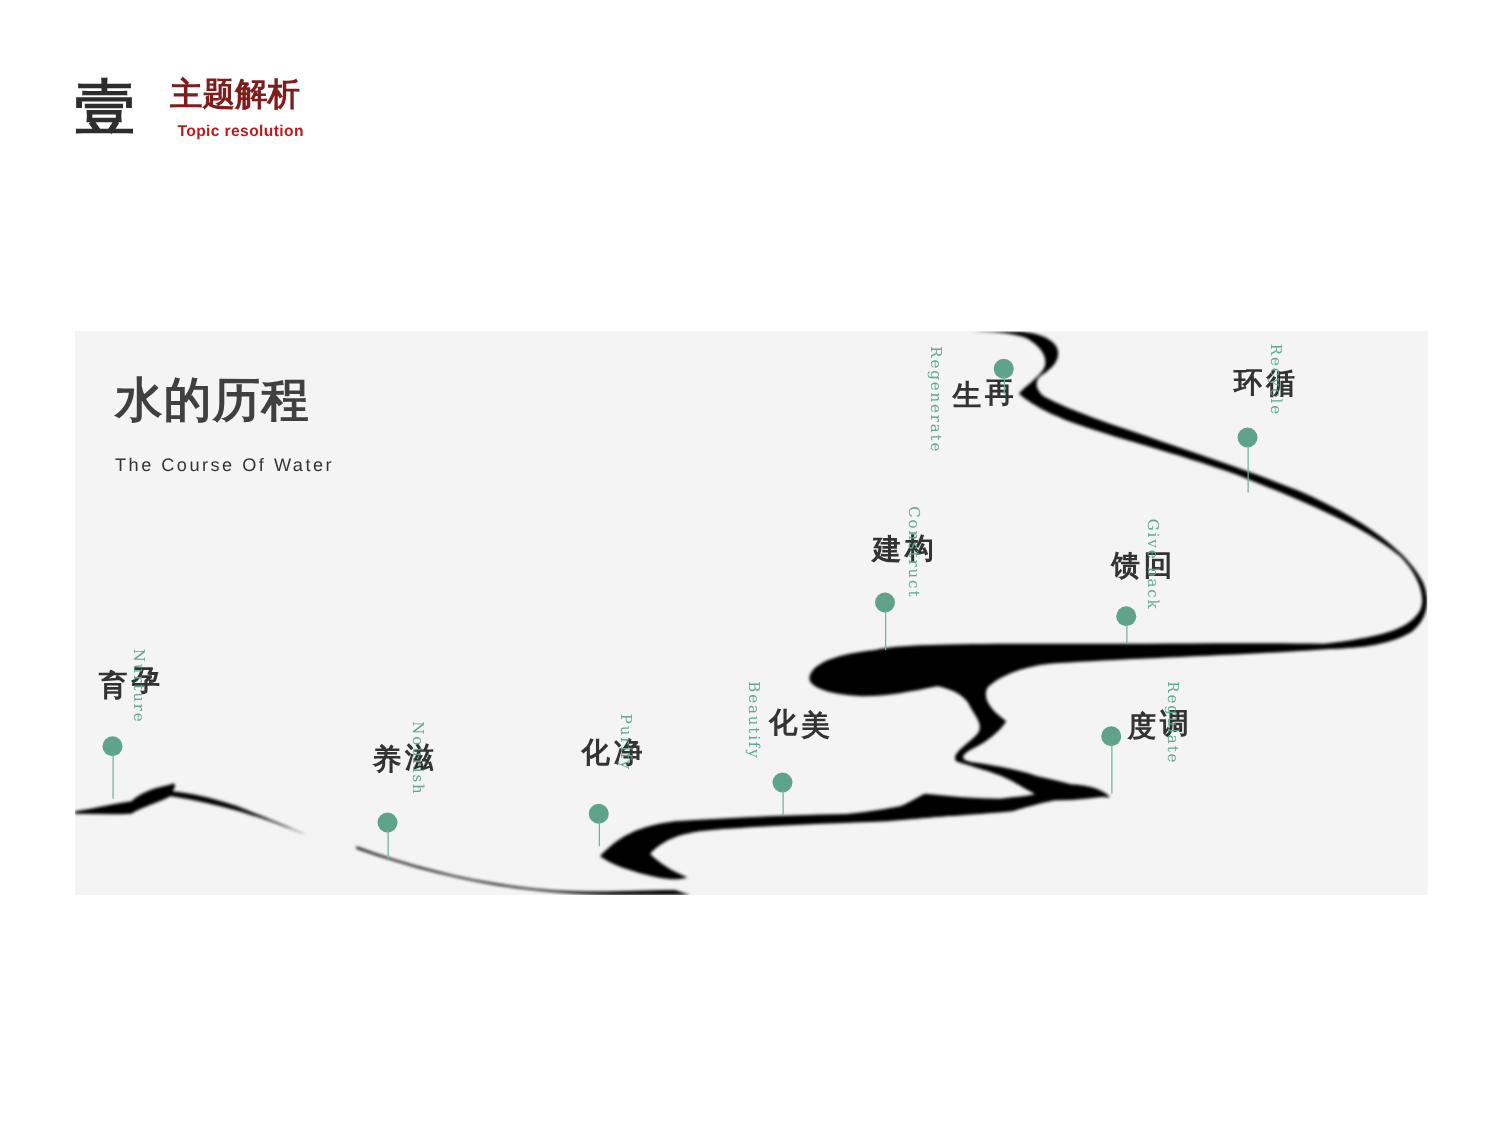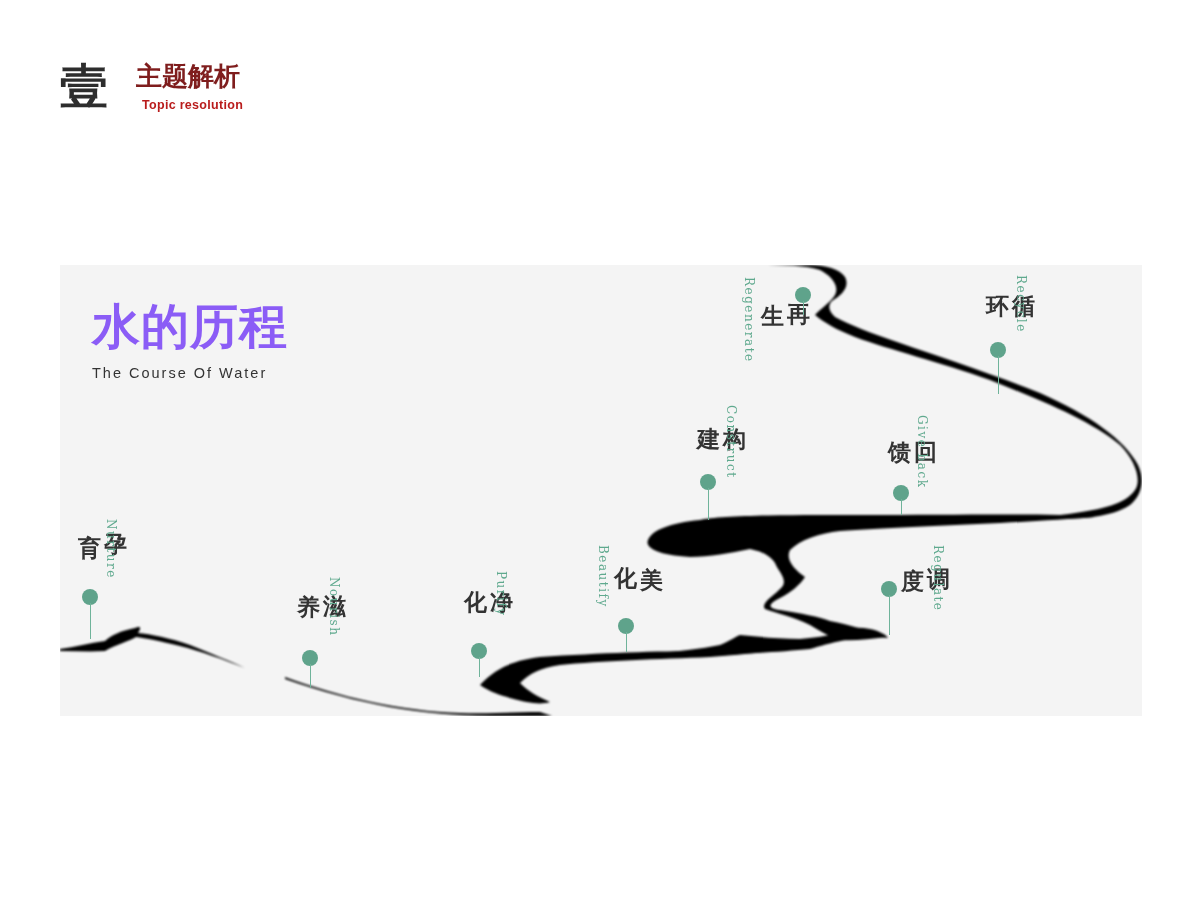--- a/index.html
+++ b/index.html
@@ -8,21 +8,21 @@
   .header { position:absolute; left:60px; top:56px; height:60px; }
   .hdr-num { position:absolute; left:0; top:0; font-size:48px; font-weight:bold; color:#2d2d2d;
              font-family:"DejaVu Serif", serif; line-height:60px; letter-spacing:-2px; }
   .hdr-title { position:absolute; left:76px; top:3px; font-size:26px; font-weight:bold; color:#7f1d1d;
                white-space:nowrap; line-height:34px; font-family:"DejaVu Serif", serif; }
   .hdr-sub { position:absolute; left:82px; top:42px; font-size:12.5px; font-weight:bold; color:#b91c1c;
              white-space:nowrap; font-family:"Liberation Sans", sans-serif; letter-spacing:0.3px; }
 
   .panel { position:absolute; left:60px; top:265px; width:1082px; height:451px; background:#f4f4f4; overflow:hidden; }
   .panel svg.ink { position:absolute; left:0; top:0; }
-  .p-title { position:absolute; left:32px; top:30px; font-size:48px; font-weight:bold; color:#8b5cf6;
+  .p-title { position:absolute; left:32px; top:30px; font-size:38px; font-weight:bold; color:#404040;
              letter-spacing:1px; white-space:nowrap; font-family:"DejaVu Serif", serif; }
   .p-sub { position:absolute; left:32px; top:100px; font-size:14.5px; color:#333; letter-spacing:2px;
            white-space:nowrap; font-family:"Liberation Sans", sans-serif; }
 
   .stage { position:absolute; }
   .cn { position:absolute; writing-mode:vertical-rl; font-size:23px; font-weight:bold; color:#333;
         letter-spacing:6px; line-height:26px; font-family:"DejaVu Serif", serif; }
   .en { position:absolute; writing-mode:vertical-rl; font-size:12px; color:#5fa98e;
         letter-spacing:1.5px; line-height:14px; font-family:"DejaVu Serif", serif; white-space:nowrap; }
   .dot { position:absolute; width:16px; height:16px; border-radius:50%; background:#5fa38b; }

